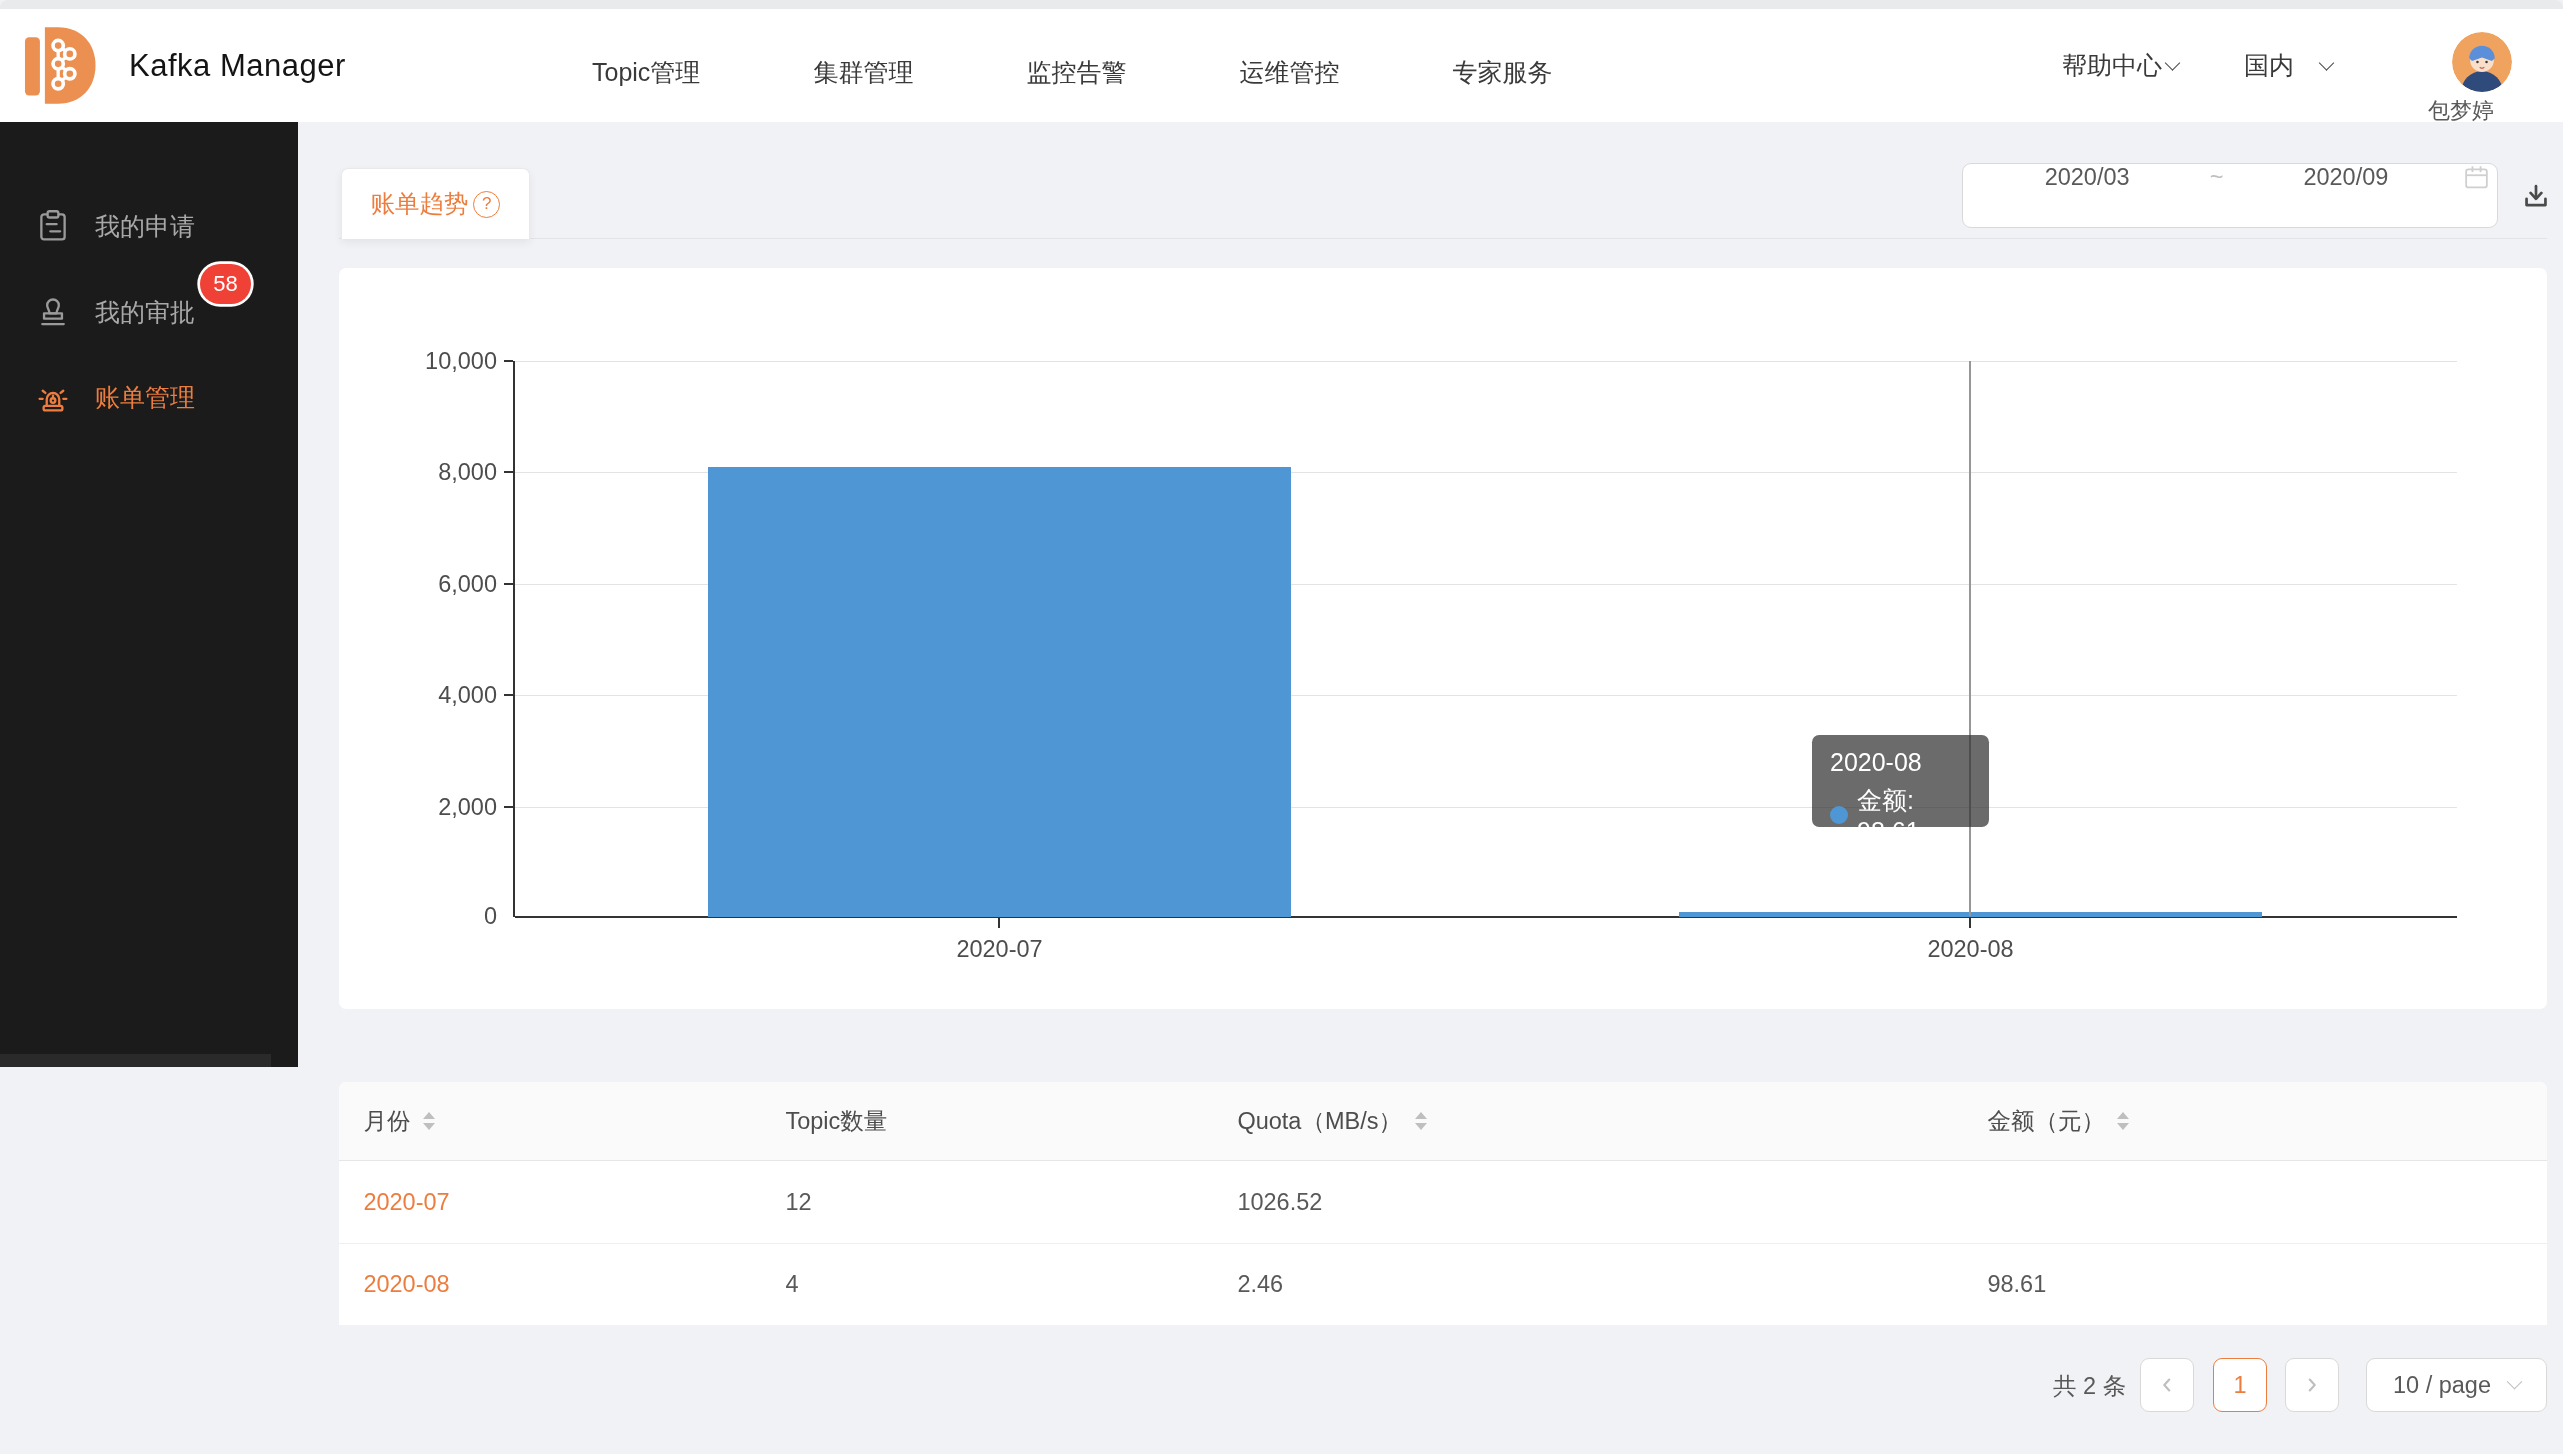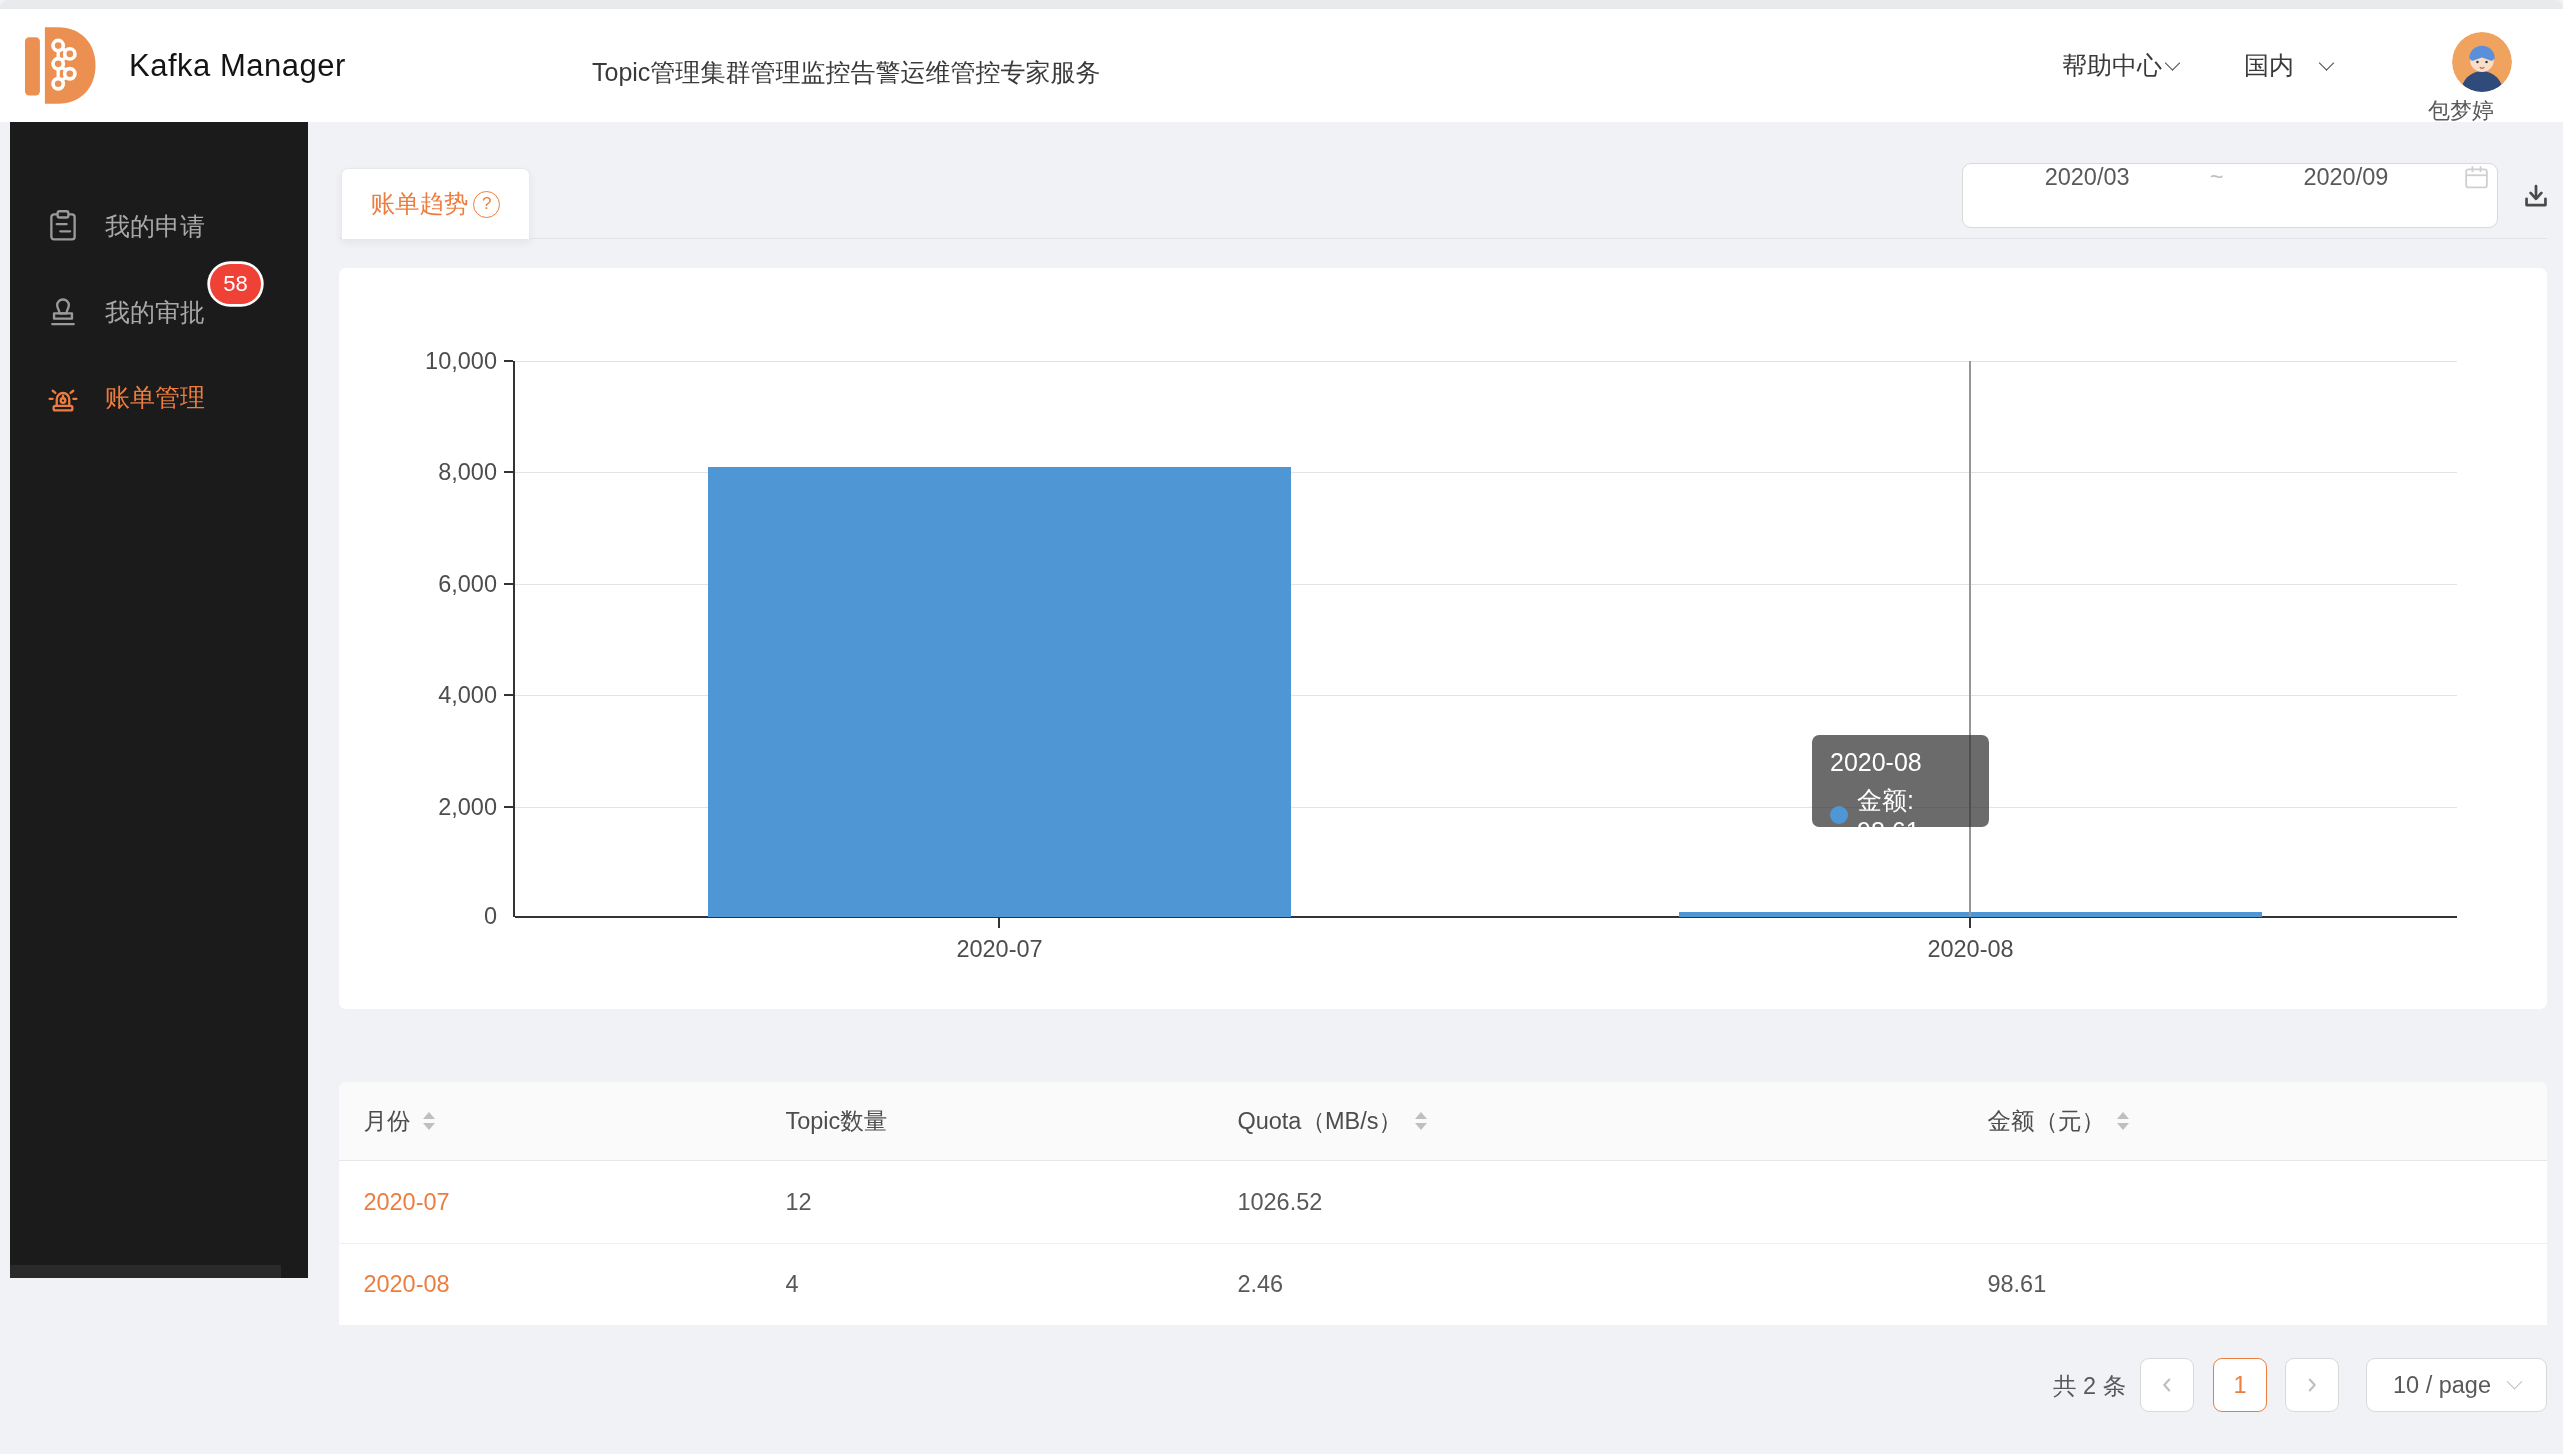--- a/index.html
+++ b/index.html
@@ -8,32 +8,32 @@
     position:relative; width:2563px; height:1454px; overflow:hidden;
     font-family:"Liberation Sans","DejaVu Sans",sans-serif;
     background:#f0f2f5; color:#333;border-radius:8px;
   }
   
   .top-strip { position:absolute; left:0; top:0; width:2563px; height:9px; background:#e8eaec; }
   .header { position:absolute; left:0; top:9px; width:2563px; height:113px; background:#fff; }
   .logo { position:absolute; left:20px; top:11.7px; width:83px; height:89px; }
   .app-title { position:absolute; left:129px; top:0; height:113px; display:flex; align-items:center;
     font-size:31px; font-weight:500; color:#141414; letter-spacing:0.5px; }
-  .nav { position:absolute; left:592px; top:0; height:127px; display:flex; align-items:center; }
+  .nav { position:absolute; left:592px; top:0; height:127px; display:flex; align-items:center; gap:113px; }
   .nav-item { font-size:25px; color:#3a3a3a; cursor:pointer; white-space:nowrap; }
   .hdr-right { position:absolute; top:0; height:113px; display:flex; align-items:center; font-size:25px; color:#3a3a3a; }
   .help-center { left:2062px; }
   .region { left:2244px; gap:22px; }
   .chev { display:inline-block; width:11px; height:11px; border-right:1.8px solid #4a4a4a; border-bottom:1.8px solid #4a4a4a;
     transform:rotate(45deg) translate(-1.8px,-1.8px); margin-left:5.4px; }
   .avatar-wrap { position:absolute; left:2452px; top:22.6px; width:60px; text-align:center; }
   .avatar { width:60px; height:60px; border-radius:50%; overflow:hidden; display:block; }
   .avatar-name { position:absolute; left:2428px; top:87px; width:108px; text-align:left; font-size:22px; color:#595959; }
   
-  .sidebar { position:absolute; left:10px; top:122px; width:298px; height:1156px; background:#1b1b1b;text-align:center; }
+  .sidebar { position:absolute; left:0; top:122px; width:298px; height:945px; background:#1b1b1b;text-align:center; }
   .side-item { position:absolute; left:0; width:298px; height:72px; display:flex; align-items:center; cursor:pointer; }
   .side-item .s-icon { margin-left:36px; width:34px; height:34px; flex:none; }
   .side-item .s-label { margin-left:25px; font-size:25px; color:#a8a8a8; }
   .side-item.active .s-label { color:#ED7D3E; }
   .side-item-1 { top:68px; } .side-item-2 { top:154px; } .side-item-3 { top:239px; }
   .badge { position:absolute; left:200px; top:142px; height:40px; min-width:51px; padding:0 12.6px;
     background:#EF4136; border-radius:20px; box-shadow:0 0 0 2.7px #fff;
     color:#fff; font-size:22px; display:flex; align-items:center; justify-content:center; z-index:2; }
   .side-bottom-strip { position:absolute; left:0; bottom:0; width:271px; height:12.6px; background:#2a2a2a; }
   

